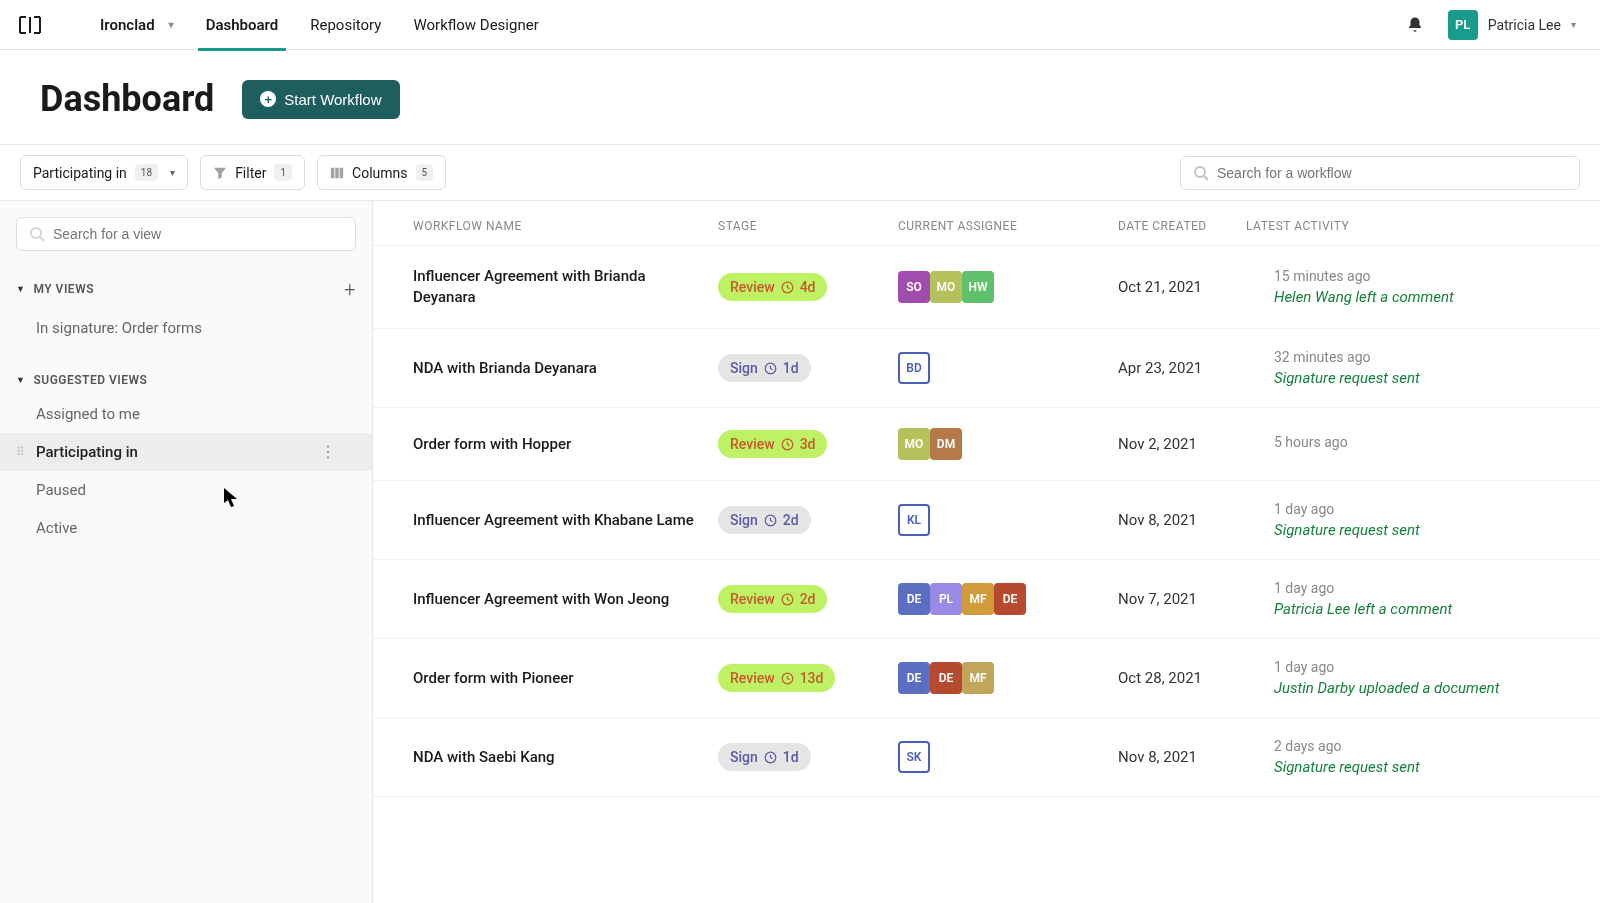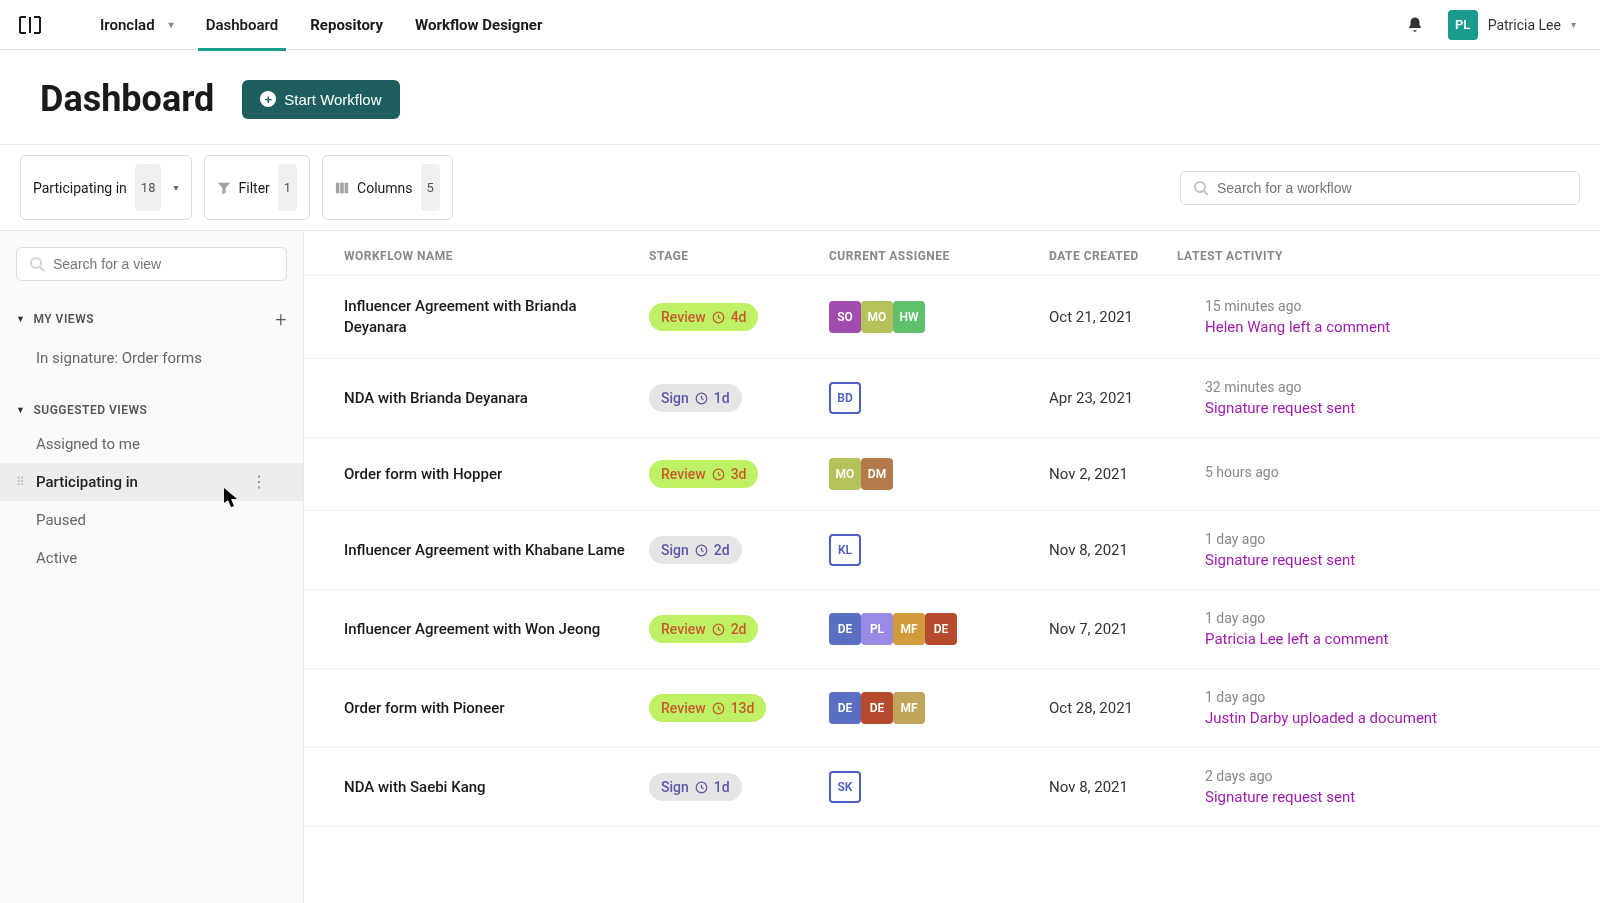--- a/index.html
+++ b/index.html
@@ -2,80 +2,80 @@
 <html><head>
   <meta charset="utf-8">
   <style>
     * { margin: 0; padding: 0; box-sizing: border-box; }
     body { font-family: -apple-system, BlinkMacSystemFont, "Segoe UI", Roboto, sans-serif; background: #fff; color: #1a1a1a; }
     
     
     .topnav { display: flex; align-items: center; height: 50px; border-bottom: 1px solid #e0e0e0; padding: 0 16px; }
     .logo { width: 28px; height: 28px; margin-right: 40px; display:flex; align-items:center; justify-content:center;}
     .logo svg { width: 24px; height: 24px; }
-    .nav-item { padding: 0 16px; font-size: 15px; color: #1a1a1a; cursor: pointer; display: flex; align-items: center; height: 50px; font-weight: bold; }
+    .nav-item { padding: 0 16px; font-size: 15px; color: #1a1a1a; cursor: pointer; display: flex; align-items: center; height: 50px; }
     .nav-item.brand { font-weight: 600; gap: 8px; }
     .nav-item .chev { margin-left: 6px; font-size: 10px; color: #888; }
     .nav-item.active { font-weight: 600; position: relative; }
     .nav-item.active::after { content: ""; position: absolute; bottom: -1px; left: 8px; right: 8px; height: 3px; background: #1a9c8c; }
     .nav-spacer { flex: 1; }
     .bell-icon { width: 18px; height: 18px; margin: 0 16px; cursor: pointer; }
     .user-chip { display: flex; align-items: center; gap: 10px; cursor: pointer; padding: 4px 8px;}
     .avatar-sq { width: 30px; height: 30px; background: #1a9c8c; color: #fff; font-size: 13px; font-weight: 600; display: flex; align-items: center; justify-content: center; border-radius: 4px; }
     .user-name { font-size: 14px; color: #333; }
     
     
     .page-header { display: flex; align-items: center; padding: 28px 40px 24px; }
     .page-title { font-size: 36px; font-weight: 700; margin-right: 28px; }
     .start-btn { background: #1e5e5e; color: #fff; border: none; padding: 11px 18px; border-radius: 6px; font-size: 15px; font-weight: 500; display: flex; align-items: center; gap: 8px; cursor: pointer; }
     .start-btn .plus-circle { width: 16px; height: 16px; background: #fff; color: #1e5e5e; border-radius: 50%; display: flex; align-items: center; justify-content: center; font-size: 13px; font-weight: 700; line-height: 1;}
     
     
     .toolbar { display: flex; align-items: center; padding: 10px 20px; border-top: 1px solid #e8e8e8; border-bottom: 1px solid #e8e8e8; }
     .tool-btn { border: 1px solid #ddd; background: #fff; border-radius: 6px; padding: 8px 12px; font-size: 14px; display: flex; align-items: center; gap: 8px; margin-right: 12px; cursor: pointer; }
-    .tool-btn .count { background: #f0f0f0; border-radius: 4px; padding: 16px 6px; font-size: 13px; color: #555; }
+    .tool-btn .count { background: #f0f0f0; border-radius: 4px; padding: 3px 6px; font-size: 10px; color: #555; }
     .tool-icon { width: 14px; height: 14px; opacity: 0.6; }
     .search-box { margin-left: auto; border: 1px solid #ddd; border-radius: 6px; padding: 8px 12px; display: flex; align-items: center; gap: 8px; width: 400px; }
     .search-box input { border: none; outline: none; font-size: 14px; flex: 1; }
     .search-ico { width: 16px; height: 16px; opacity: 0.5; }
     
     
     .body-row { display: flex; height: calc(903px - 50px - 94px - 56px); }
-    .sidebar { width: 304px; border-right: 1px solid #e8e8e8; padding: 16px 0; background: #fafafa; }
+    .sidebar { width: 373px; border-right: 1px solid #e8e8e8; padding: 16px 0; background: #fafafa; }
     .main { flex: 1; overflow-y: auto; }
     
     .view-search { margin: 0 16px 18px; border: 1px solid #ddd; background:#fff; border-radius: 6px; padding: 8px 12px; display: flex; align-items: center; gap: 8px; }
     .view-search input { border: none; outline: none; font-size: 14px; flex: 1; background: transparent; }
     
     .section-hdr { display: flex; align-items: center; padding: 8px 16px; font-size: 12px; font-weight: 600; letter-spacing: 0.5px; color: #555; }
     .section-hdr .tri { font-size: 9px; margin-right: 8px; color: #333;}
     .section-hdr .plus { margin-left: auto; font-size: 20px; color: #555; cursor: pointer; font-weight: 300;}
     .view-item { padding: 10px 36px; font-size: 15px; color: #666; cursor: pointer; display:flex; align-items:center;}
     .view-item.hover { background: #ededed; color: #222; font-weight: 500; position: relative;}
     .view-item .drag-handle { position:absolute; left: 16px; color:#bbb; font-size:12px;}
     .view-item .kebab { margin-left: auto; color:#888; font-size:16px; line-height:1; display:none;}
     .view-item.hover .kebab { display:block; }
     
     
     .thead { display: flex; padding: 18px 0 12px; border-bottom: 1px solid #eee; }
-    .th { font-size: 12px; font-weight: 700; letter-spacing: 0.5px; color: #888; text-transform: uppercase; }
+    .th { font-size: 12px; font-weight: 400; letter-spacing: 0.5px; color: #888; text-transform: uppercase; }
     .col-name { width: 345px; padding-left: 40px; }
     .col-stage { width: 180px; }
     .col-assignee { width: 220px; }
     .col-date { width: 128px; }
     .col-activity { flex: 1; }
     
     .trow { display: flex; align-items: center; padding: 20px 0; border-bottom: 1px solid #f0f0f0; }
     .td-name { width: 345px; padding-left: 40px; padding-right: 20px; font-size: 15px; font-weight: 500; color: #1a1a1a; line-height: 1.4; }
     .td-stage { width: 180px; }
     .td-assignee { width: 220px; display: flex; }
     .td-date { width: 156px; font-size: 15px; color: #333; }
     .td-activity { flex: 1; }
     .act-time { font-size: 14px; color: #888; margin-bottom: 4px; }
-    .act-desc { font-size: 15px; color: #a21caf; white-space: nowrap; overflow: hidden; text-overflow: ellipsis; }
+    .act-desc { font-size: 15px; color: #15803d; white-space: nowrap; overflow: hidden; text-overflow: ellipsis; font-style: italic; }
     
     .stage-pill { display: inline-flex; align-items: center; gap: 6px; padding: 6px 12px; border-radius: 16px; font-size: 14px; font-weight: 500; }
     .stage-review { background: #bef264; color: #c65a2e; }
     .stage-sign { background: #e5e5e5; color: #5a5aa8; }
     .clock-ico { width: 13px; height: 13px; }
     
     .asn { width: 32px; height: 32px; border-radius: 4px; display: flex; align-items: center; justify-content: center; font-size: 12px; font-weight: 600; color: #fff; flex-shrink:0;}
     .asn.outline { background: #fff; border: 2px solid #4a5fc1; color: #4a5fc1; }
     
     .cursor-arrow { position: fixed; top: 488px; left: 224px; pointer-events:none; z-index:1000;}

